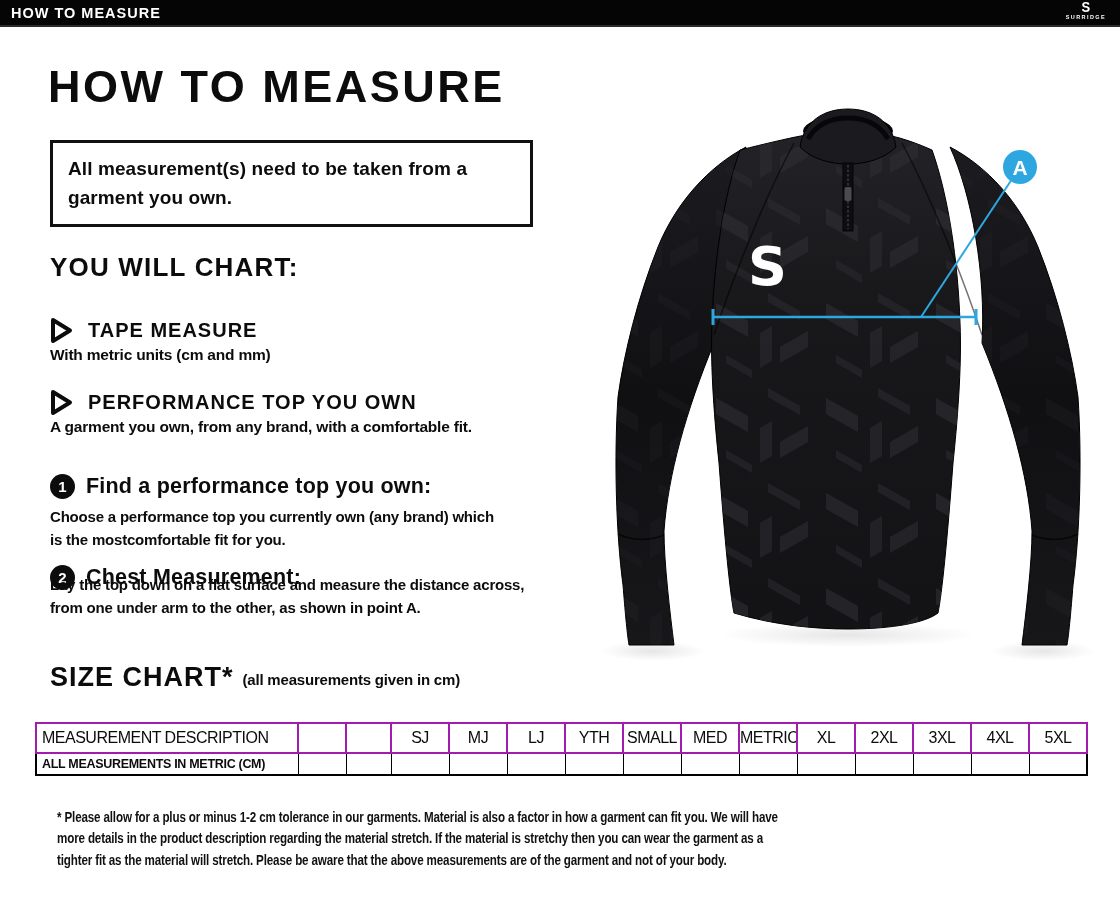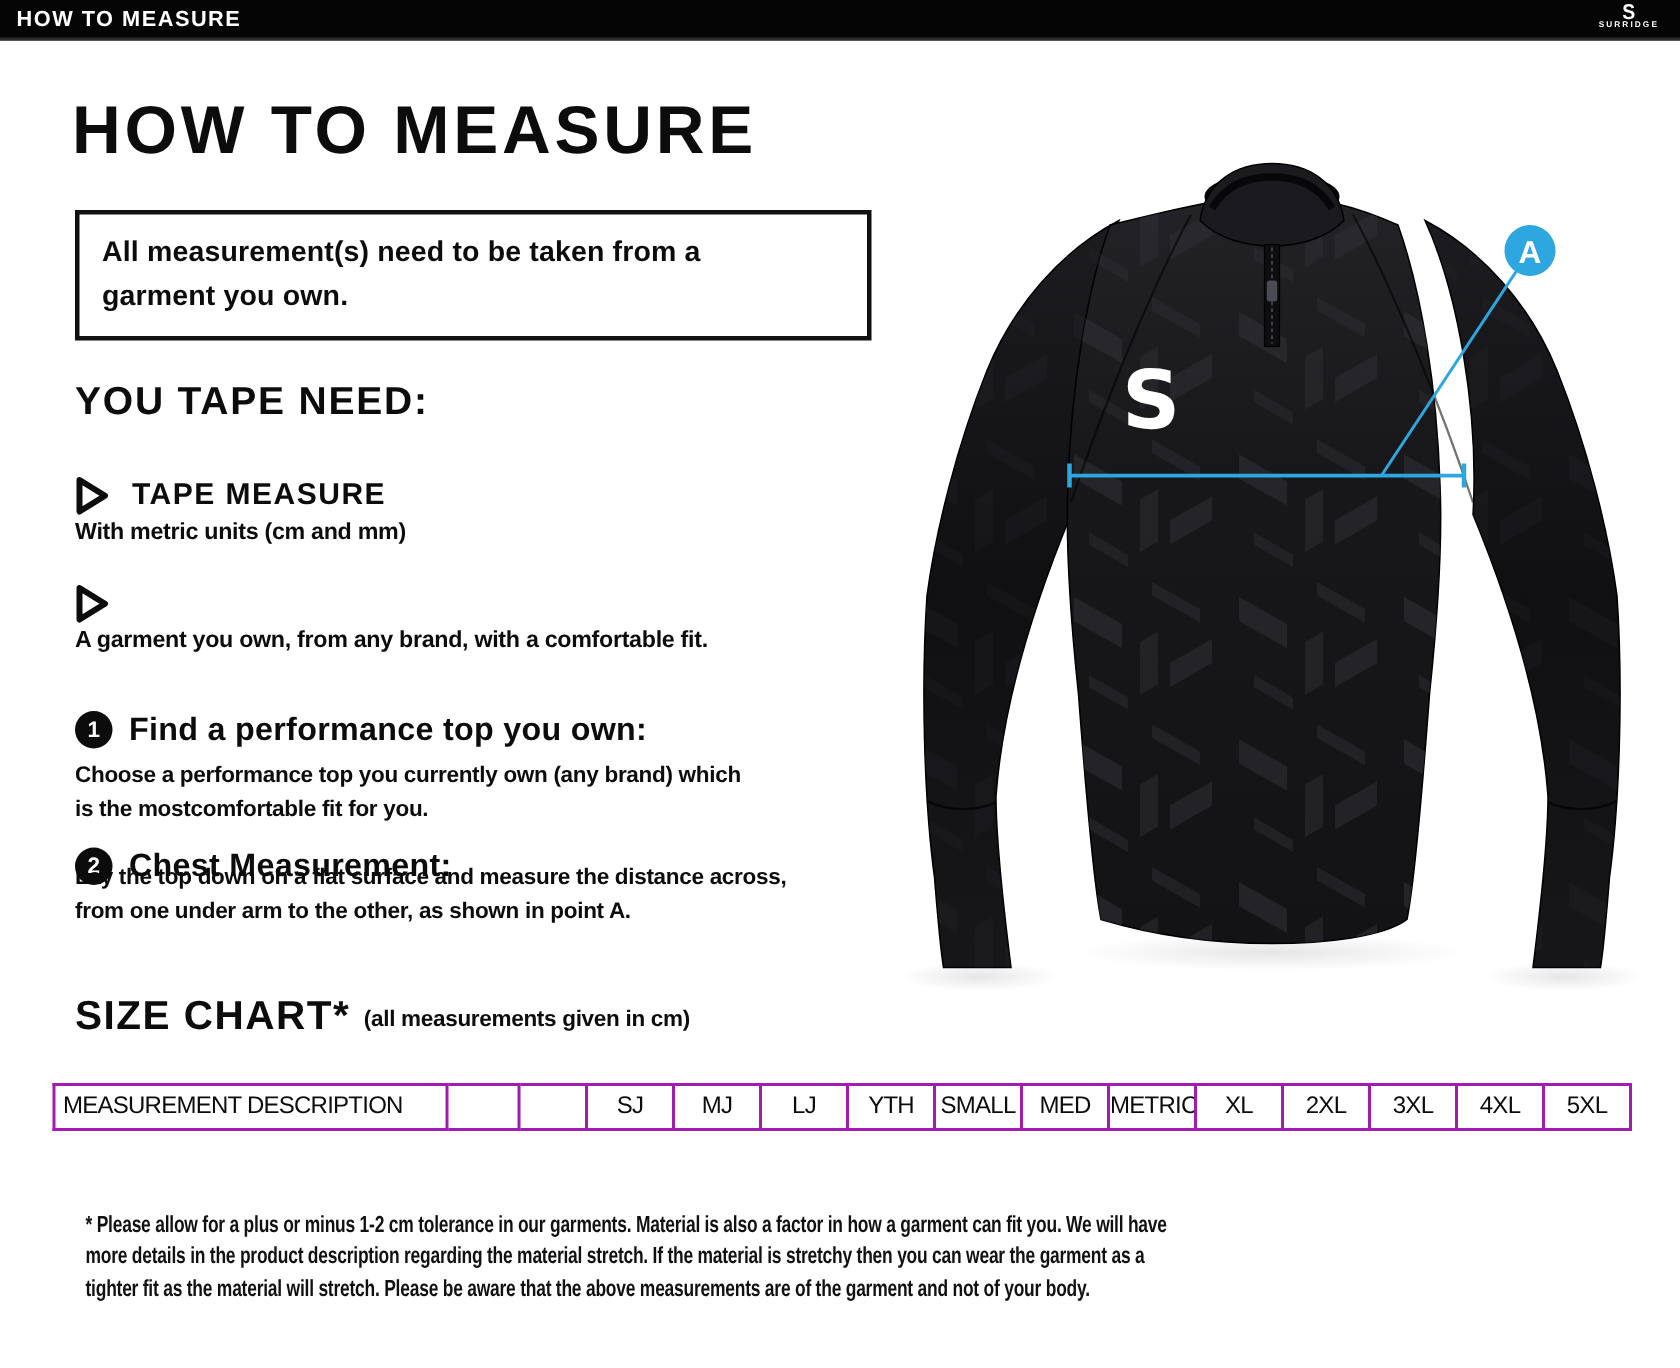--- a/index.html
+++ b/index.html
@@ -19,21 +19,21 @@
     position:absolute;right:14px;top:1px;display:flex;flex-direction:column;align-items:center;line-height:1;
   }
   .topbar-brand .s-mark{color:#fff;font-weight:bold;font-size:13px;transform:scaleY(1.1);}
   .topbar-brand .s-word{color:#fff;font-weight:bold;font-size:5.5px;letter-spacing:1.4px;margin-top:1px;}
 
   .abs{position:absolute;}
   .pre{white-space:pre-line;}
 
   .h1{left:48px;top:64px;font-size:45px;font-weight:bold;letter-spacing:2.5px;line-height:1;}
   .note-box{
-    left:50px;top:140px;width:531px;box-sizing:border-box;border:3px solid #111;
+    left:50px;top:140px;width:483px;box-sizing:border-box;border:3px solid #111;
     padding:12px 15px;font-size:19px;font-weight:bold;line-height:1.5;letter-spacing:.1px;
   }
   .h2{left:50px;top:252px;font-size:26px;font-weight:bold;letter-spacing:1.2px;}
 
   .need-row{display:flex;align-items:center;gap:15px;justify-content:flex-end;}
   .need-label{font-size:20px;font-weight:bold;letter-spacing:1px;}
   .need-desc{font-size:15.5px;font-weight:bold;letter-spacing:-.2px;}
 
   .step-row{display:flex;align-items:center;gap:11px;}
   .step-badge{
@@ -79,34 +79,35 @@
     <span class="s-mark">S</span>
     <span class="s-word">SURRIDGE</span>
   </div>
 </header>
 
 <div class="abs h1">HOW TO MEASURE</div>
 
 <div class="abs note-box pre">All measurement(s) need to be taken from a
 garment you own.</div>
 
-<div class="abs h2">YOU TAPE NEED:</div>
+<div class="abs h2">YOU WILL CHART:</div>
 
 <div class="abs need-row" style="left:50px;top:317px;">
   <svg width="23" height="27" viewBox="0 0 23 27">
     <polygon points="3,3 20,13.5 3,24" fill="none" stroke="#0c0c0c" stroke-width="4" stroke-linejoin="round"></polygon>
   </svg>
   <span class="need-label">TAPE MEASURE</span>
 </div>
 <div class="abs need-desc" style="left:50px;top:346px;">With metric units (cm and mm)</div>
 
 <div class="abs need-row" style="left:50px;top:389px;">
   <svg width="23" height="27" viewBox="0 0 23 27">
     <polygon points="3,3 20,13.5 3,24" fill="none" stroke="#0c0c0c" stroke-width="4" stroke-linejoin="round"></polygon>
   </svg>
+  <span class="need-label">PERFORMANCE TOP YOU OWN</span>
 </div>
 <div class="abs need-desc" style="left:50px;top:418px;text-align:right;">A garment you own, from any brand, with a comfortable fit.</div>
 
 <div class="abs step-row" style="left:50px;top:474px;">
   <span class="step-badge">1</span>
   <span class="step-title">Find a performance top you own:</span>
 </div>
 <div class="abs step-desc pre" style="left:50px;top:506px;">Choose a performance top  you currently own (any brand) which
 is the mostcomfortable fit for you.</div>
 
@@ -153,20 +154,37 @@
         <th>MED</th>
         <th>METRIC</th>
         <th>XL</th>
         <th>2XL</th>
         <th>3XL</th>
         <th>4XL</th>
         <th>5XL</th>
       </tr>
     </thead>
     <tbody>
+      <tr class="metric">
+        <td class="left">ALL MEASUREMENTS IN METRIC (CM)</td>
+        <td></td>
+        <td></td>
+        <td></td>
+        <td></td>
+        <td></td>
+        <td></td>
+        <td></td>
+        <td></td>
+        <td></td>
+        <td></td>
+        <td></td>
+        <td></td>
+        <td></td>
+        <td></td>
+      </tr>
     </tbody>
   </table>
 
 <div class="abs footnote pre">* Please allow for a plus or minus 1-2 cm tolerance in our garments. Material is also a factor in how a garment can fit you. We will have
 more details in the product description regarding the material stretch.  If the material is stretchy then you can wear the garment as a
 tighter fit as the material will stretch.  Please be aware that the above measurements are of the garment and not of your body.</div>
 
 <div class="abs garment-wrap">
 <svg width="500" height="575" viewBox="0 0 500 575">
   <defs>

